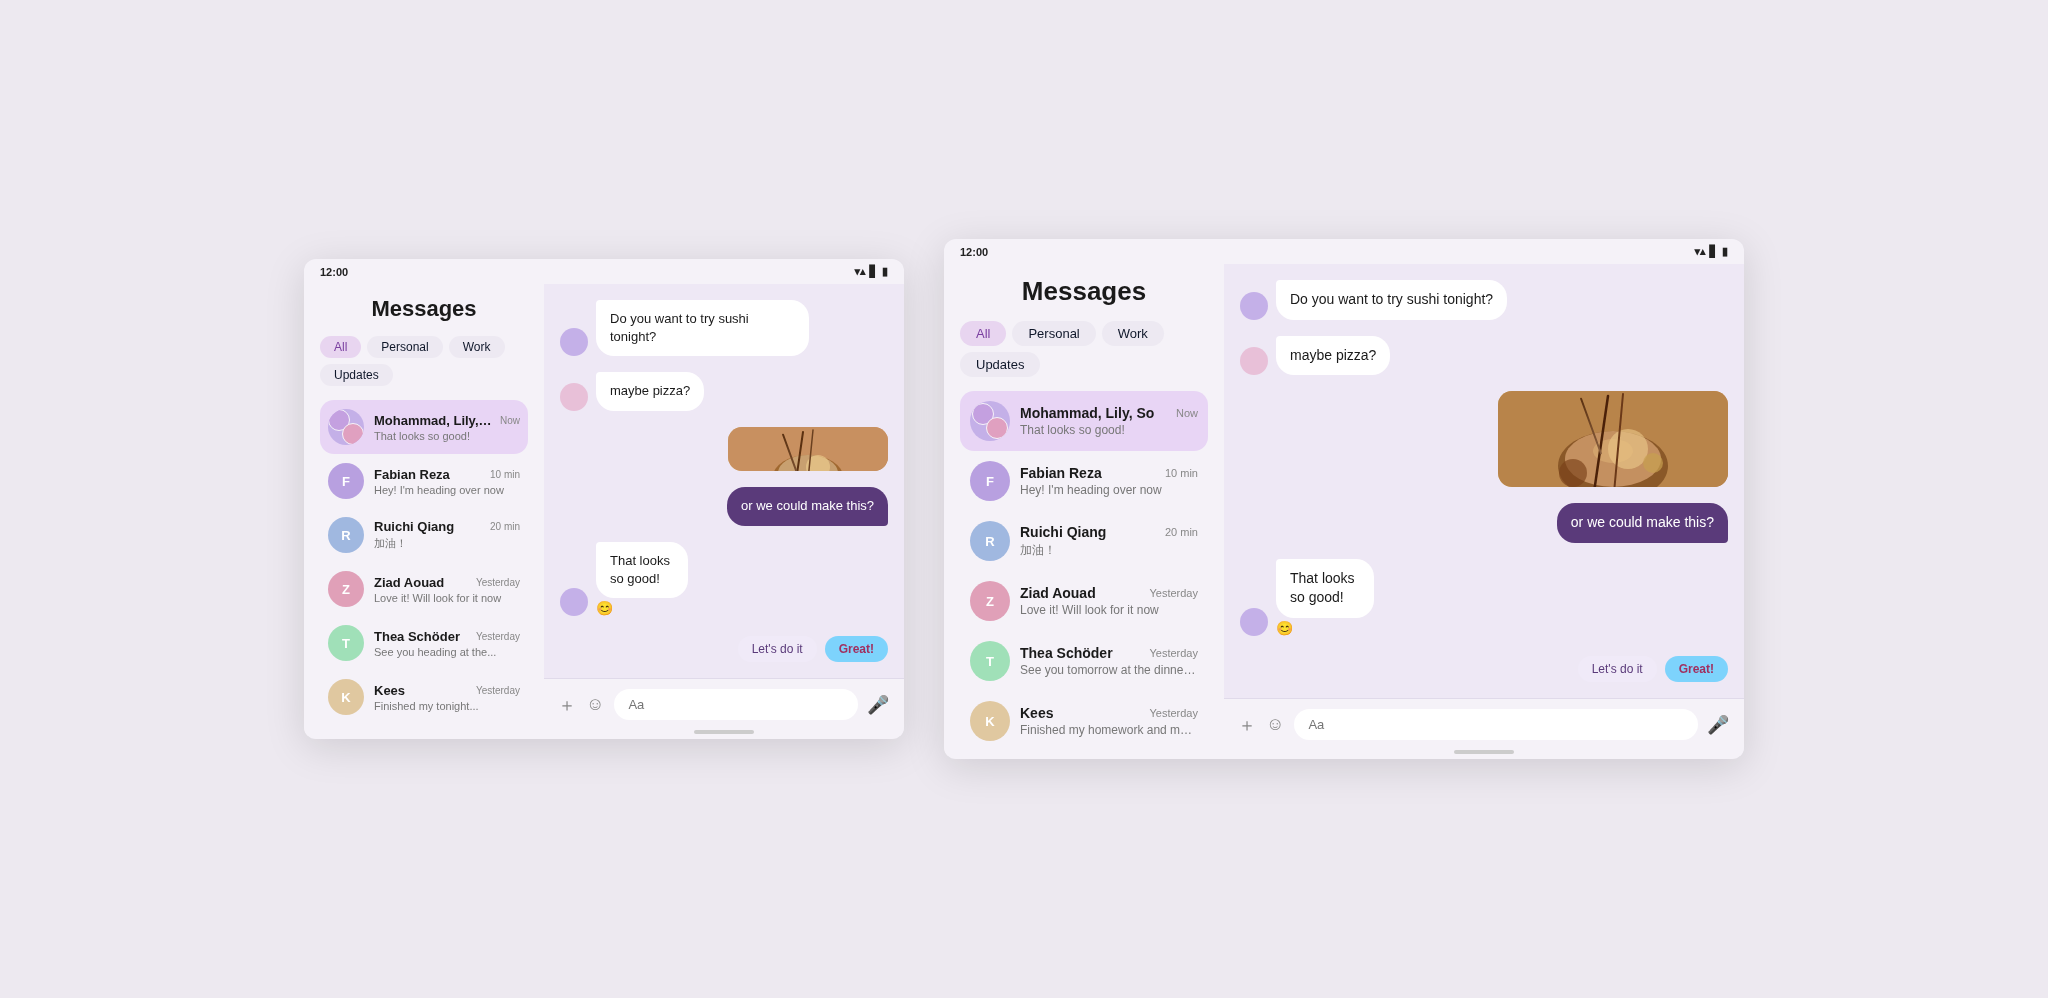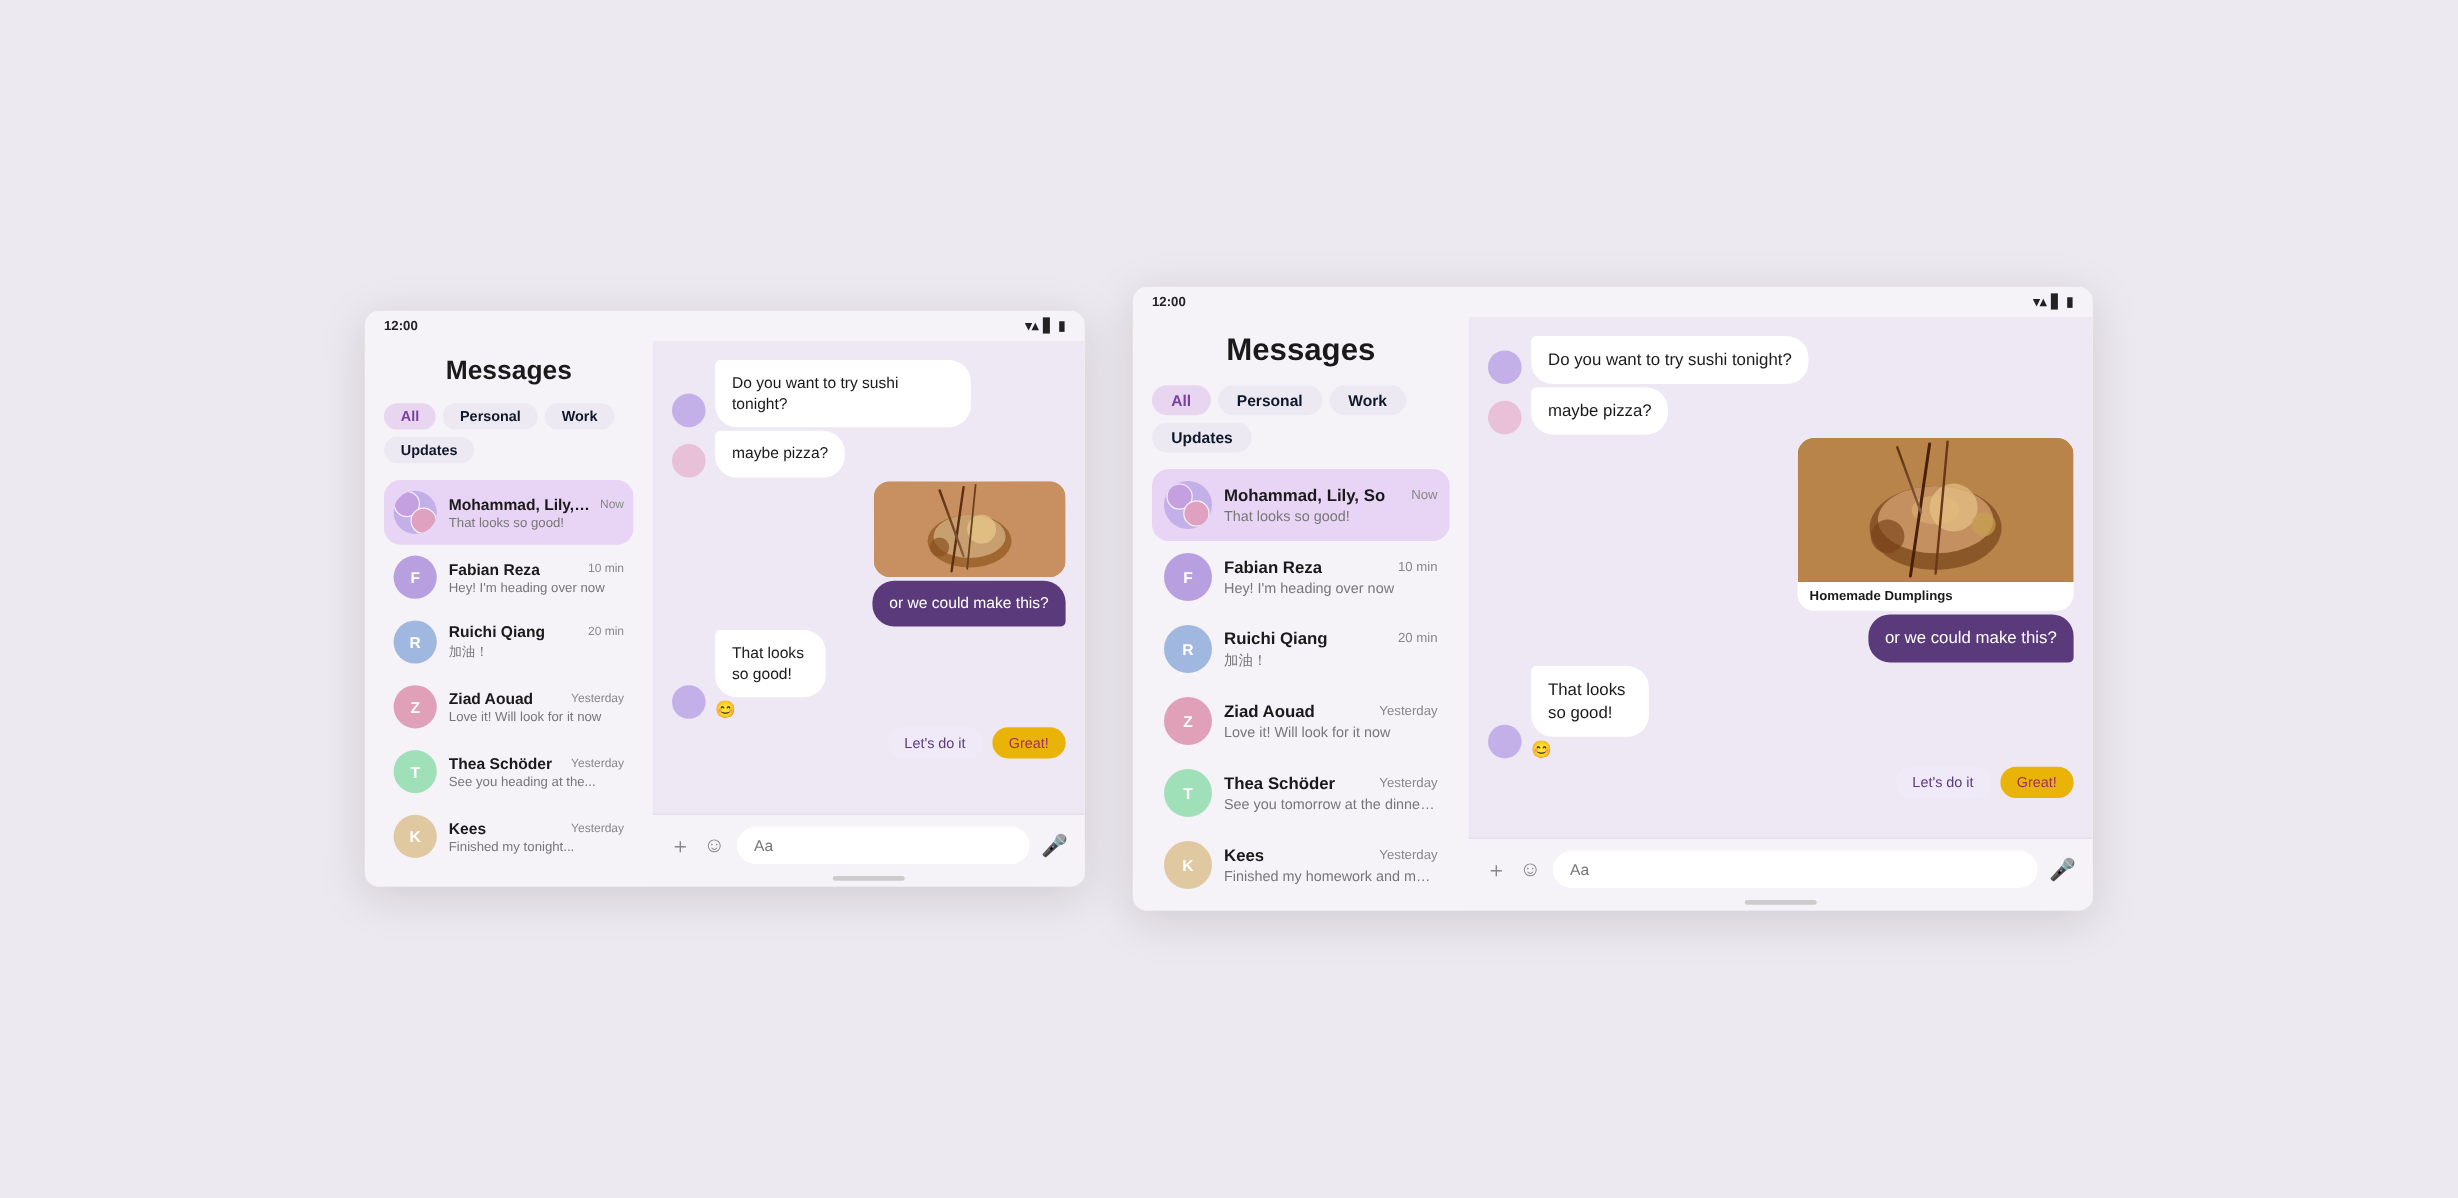--- a/index.html
+++ b/index.html
@@ -79,21 +79,21 @@
       display: flex;
       flex-wrap: wrap;
       gap: 6px;
       margin-bottom: 14px;
     }
 
     .chip {
       border-radius: 20px;
       padding: 4px 14px;
       font-size: 12px;
-      font-weight: 700;
+      font-weight: 400;
       cursor: pointer;
       border: none;
     }
 
     .chip.active {
       background: #e8d5f0;
       color: #7a3fa0;
     }
 
     .chip.inactive {
@@ -194,21 +194,21 @@
       display: flex;
       flex-direction: column;
       position: relative;
     }
 
     .chat-messages {
       flex: 1;
       padding: 16px;
       display: flex;
       flex-direction: column;
-      gap: 3px;
+      gap: 16px;
       overflow-y: auto;
     }
 
     .msg-bubble {
       max-width: 65%;
       padding: 10px 14px;
       border-radius: 18px;
       font-size: 13px;
       line-height: 1.4;
     }
@@ -297,22 +297,23 @@
       border: none;
       border-radius: 20px;
       padding: 6px 14px;
       font-size: 12px;
       color: #5a3a7a;
       cursor: pointer;
       font-weight: 500;
     }
 
     .action-chip.pink {
-      background: #eab308;
+      background: #7dd3fc;
       color: #a03060;
+      font-weight: bold;
     }
 
     .emoji-reaction {
       font-size: 14px;
       margin-top: 2px;
     }
 
     
     .input-bar {
       background: #f5f2f8;

